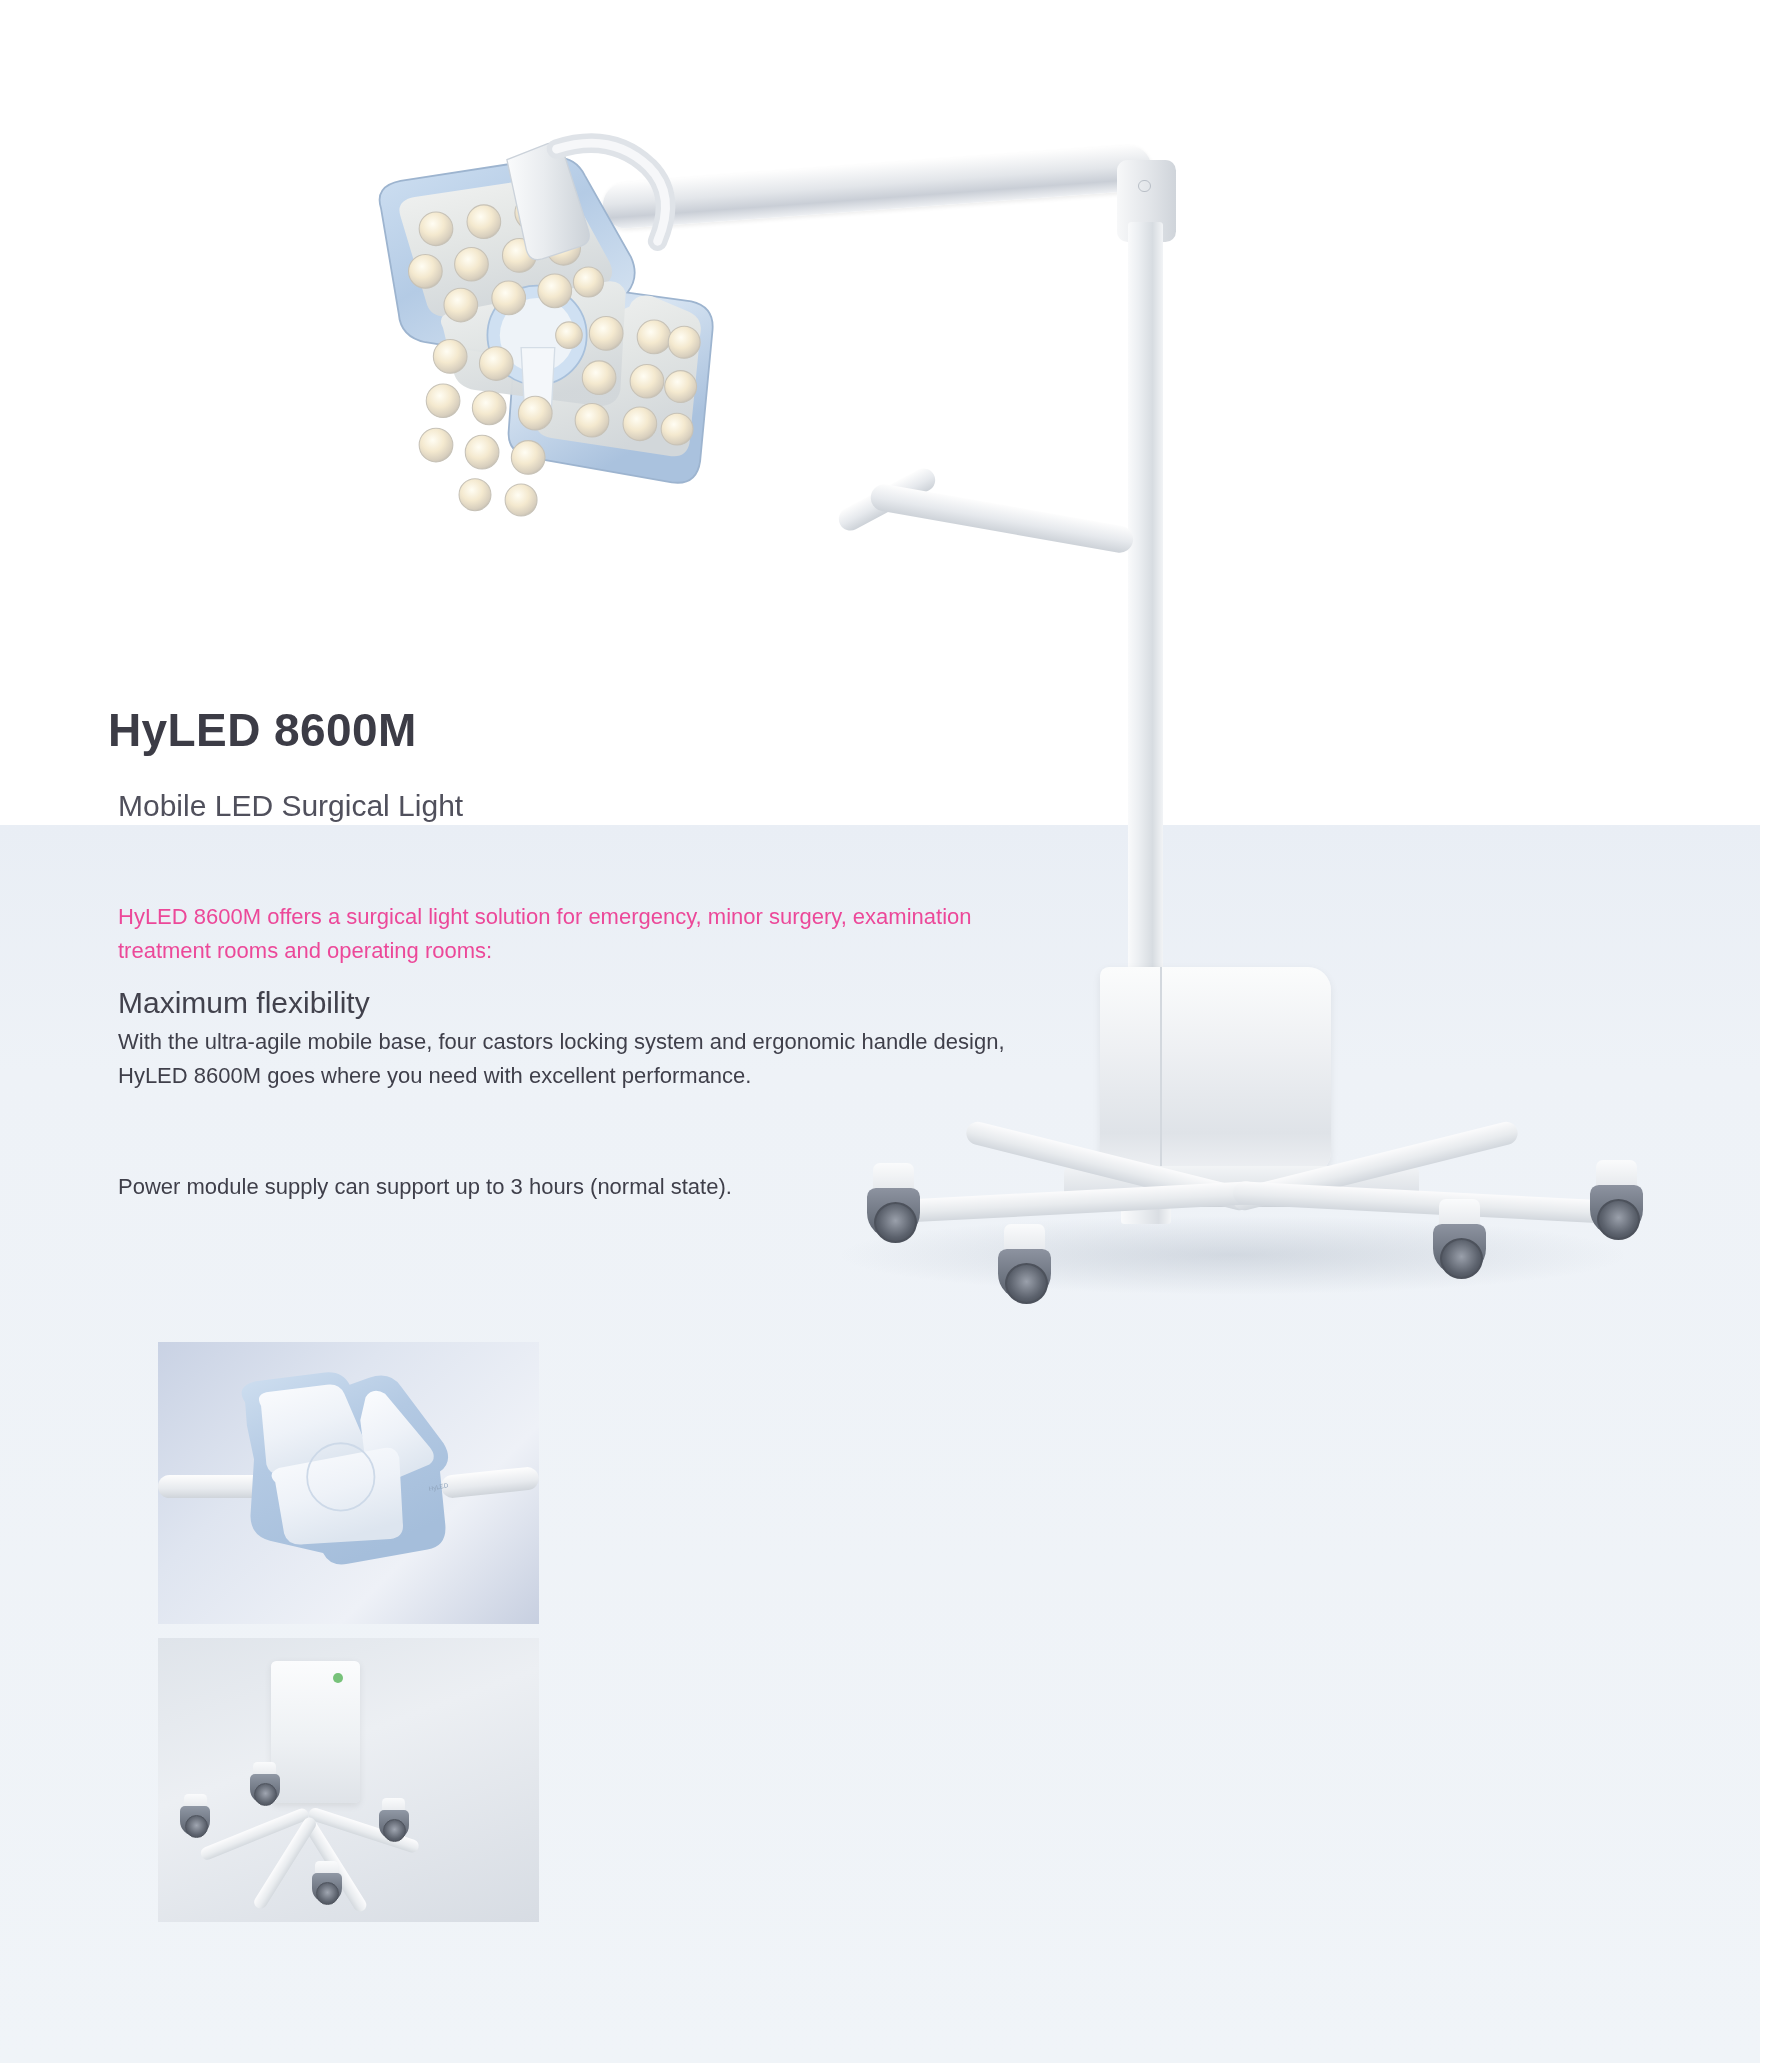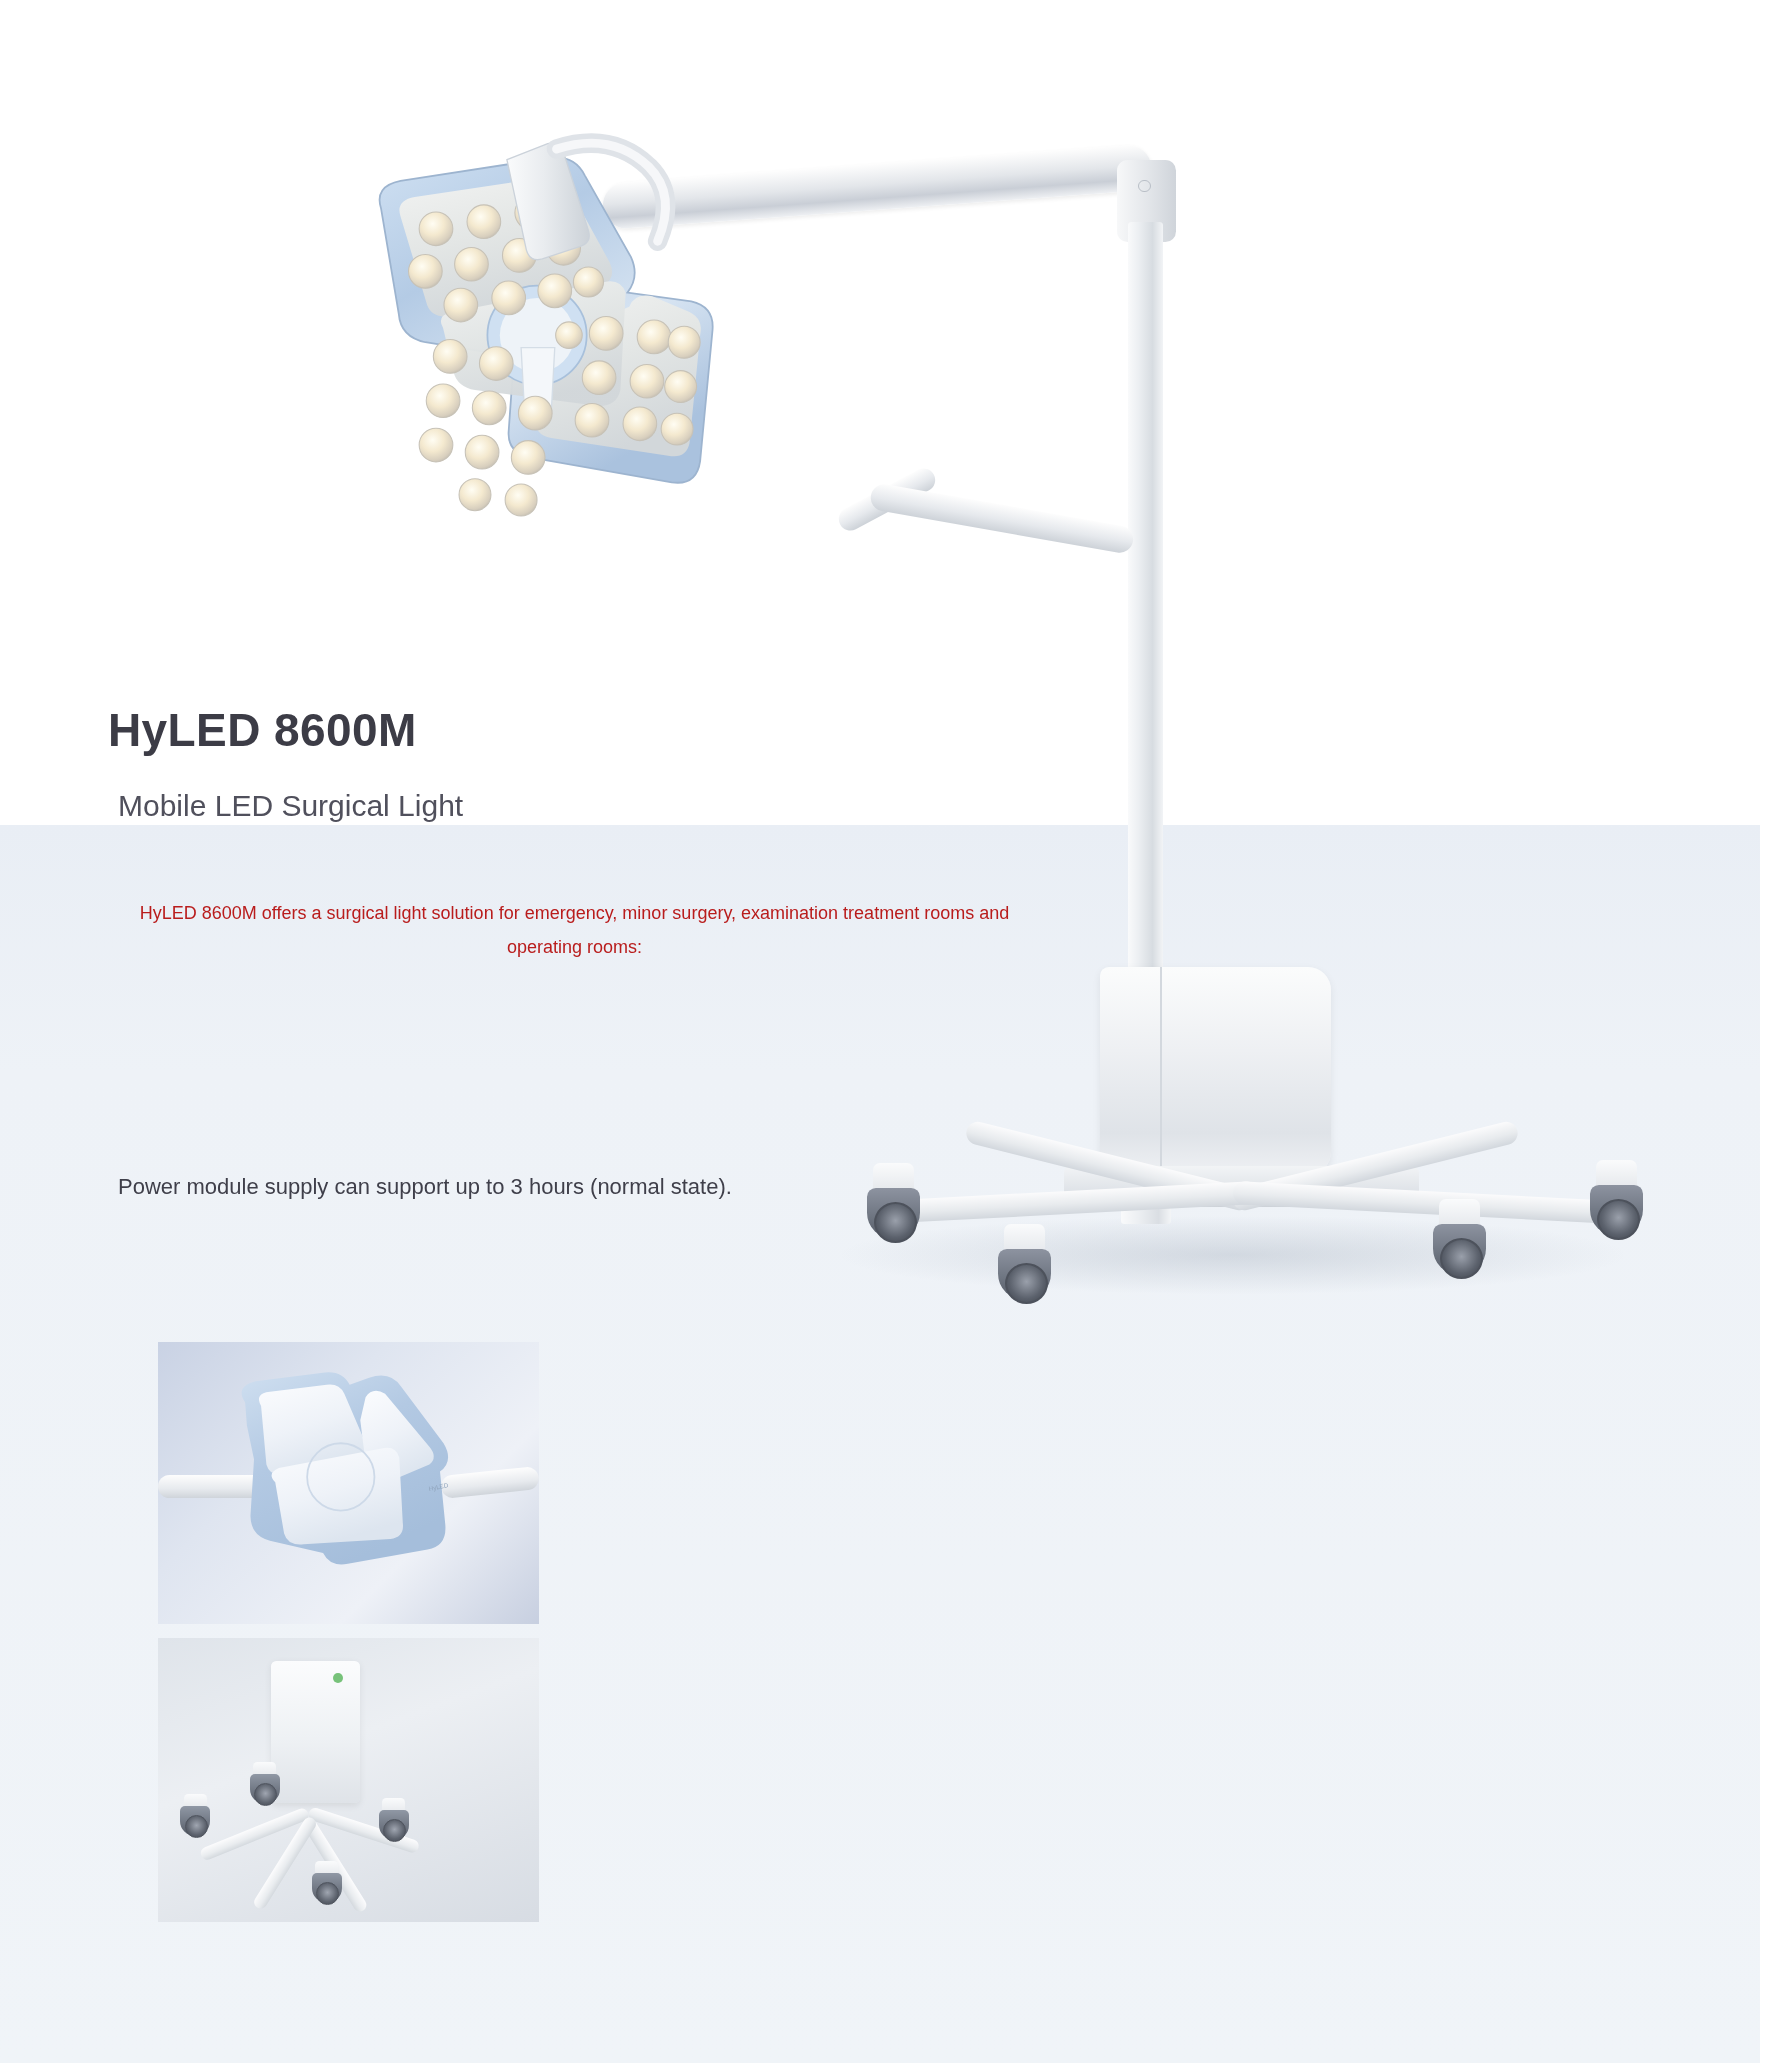--- a/index.html
+++ b/index.html
@@ -228,24 +228,23 @@
     top: 764px;
     font-size: 30px;
     font-weight: 400;
     color: #50505c;
   }
   .intro {
     position: absolute;
     left: 118px;
     top: 878px;
     width: 913px;
-    font-size: 18px;
+    font-size: 22px;
     line-height: 34px;
-    color: #b91c1c;
-    text-align: center;
+    color: #ec4899;
   }
   .feature {
     position: absolute;
     left: 118px;
     width: 913px;
   }
   .feature-heading {
     font-size: 30px;
     font-weight: 400;
     color: #42424d;
@@ -495,20 +494,24 @@
         <path d="M268 28 Q330 8 372 48 Q404 80 382 132" fill="none" stroke="#f6f7f9" stroke-width="10" stroke-linecap="round"></path>
       </svg>
     </div>
   </div>
 
   <h1 class="title">HyLED 8600M</h1>
   <h2 class="subtitle">Mobile LED Surgical Light</h2>
 
   <p class="intro">HyLED 8600M offers a surgical light solution for emergency, minor surgery, examination treatment rooms and operating rooms:</p>
 
+  <section class="feature" id="feature-flex">
+    <div class="feature-heading">Maximum flexibility</div>
+    <div class="feature-body">With the ultra-agile mobile base, four castors locking system and ergonomic handle design, HyLED 8600M goes where you need with excellent performance.</div>
+  </section>
 
   <section class="feature" id="feature-battery">
     <div class="feature-body">Power module supply can  support up to 3 hours (normal state).</div>
   </section>
 
   <figure class="thumb thumb-1" aria-label="Close-up of the three-lobed LED lamp head underside">
     <div class="t1-arm"></div>
     <div class="t1-arm-r"></div>
     <svg class="t1-lamp" viewBox="0 0 350 255">
       <defs>

